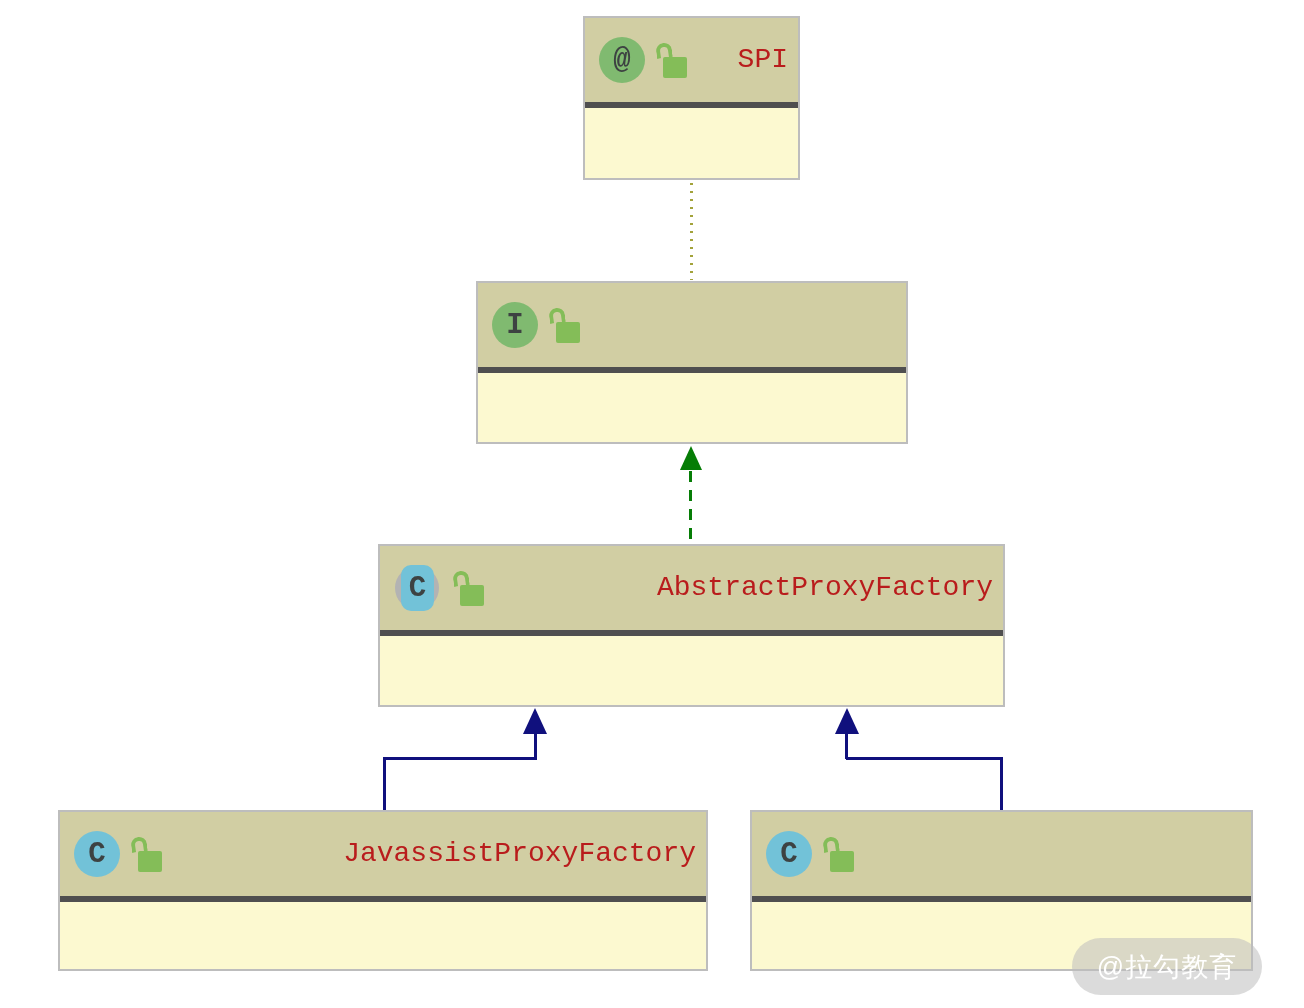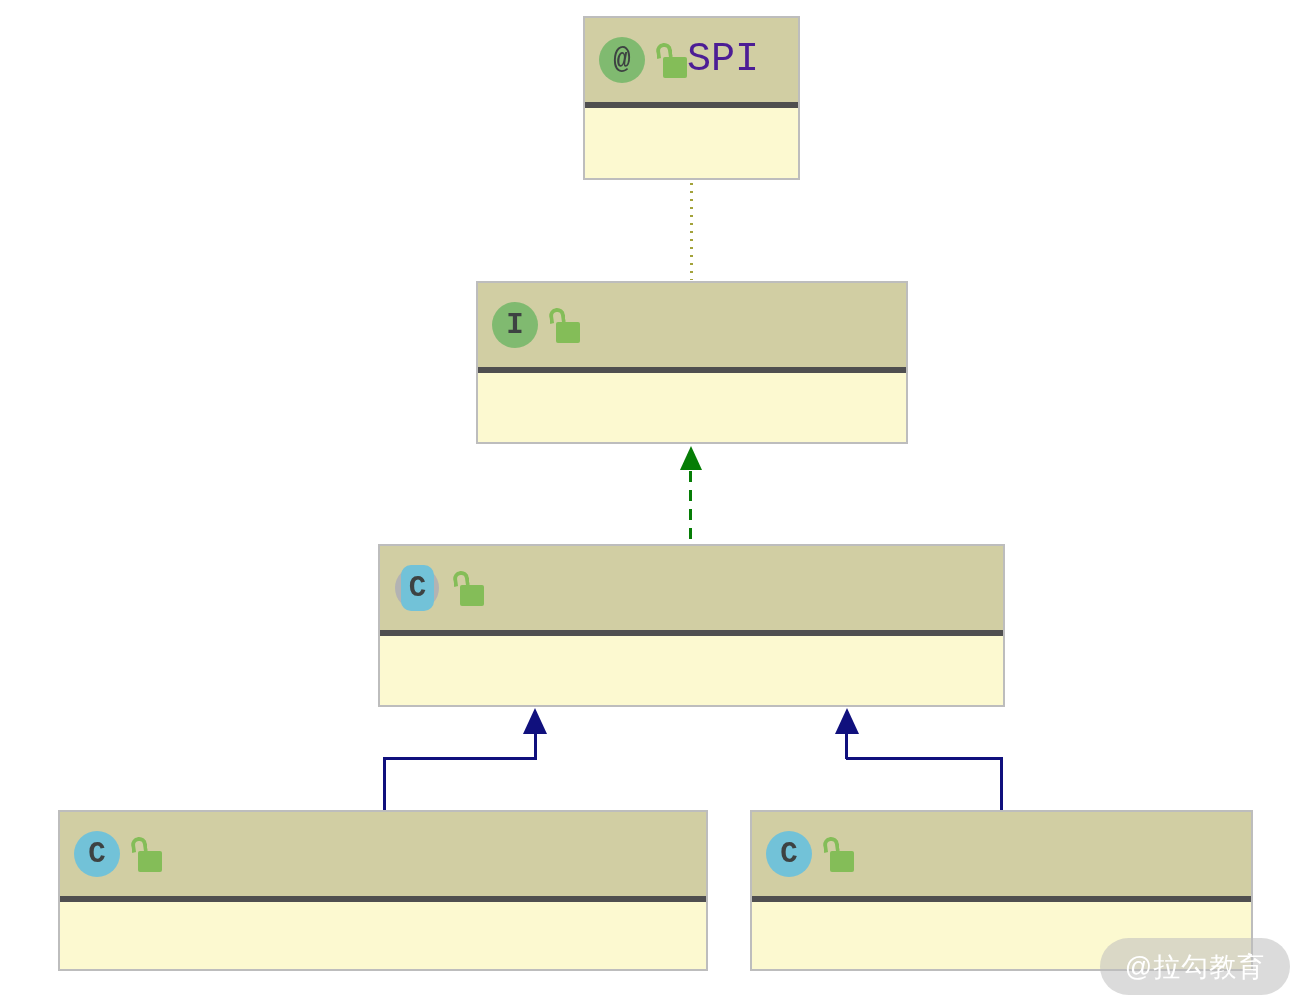--- a/index.html
+++ b/index.html
@@ -25,22 +25,22 @@
     padding-left:14px;padding-right:10px;
     flex:0 0 auto;
   }
   .box-separator{
     height:6px;background:var(--separator,#4f4f4f);flex:0 0 auto;
   }
   .box-body{
     flex:1 1 auto;background:var(--body-bg,#fcf9d0);
   }
   .box-title{
-    flex:1;text-align:left;
-    font-size:40px;color:#4c1d95;
+    flex:1;text-align:right;
+    font-size:28px;color:#b91c1c;
     white-space:nowrap;
     transform:translateY(-1px);
   }
 
   
   .icon-circle{
     width:46px;height:46px;border-radius:50%;
     display:flex;align-items:center;justify-content:center;
     flex:0 0 auto;
   }
@@ -90,21 +90,21 @@
     border-left:11px solid transparent;border-right:11px solid transparent;
     border-bottom:24px solid var(--implements-arrow,#067d06);
   }
   .arrowhead.navy-head{
     border-left:12px solid transparent;border-right:12px solid transparent;
     border-bottom:26px solid var(--extends-arrow,#10107d);
   }
 
   
   .watermark{
-    position:absolute;left:1100px;top:938px;width:190px;height:57px;
+    position:absolute;left:1072px;top:938px;width:190px;height:57px;
     border-radius:29px;
     background:var(--watermark-bg,rgba(190,190,190,0.55));
     display:flex;align-items:center;justify-content:center;
     font-family:"Liberation Sans", sans-serif;
     font-size:27px;color:var(--watermark-text,#ffffff);
     letter-spacing:1px;
   }
 </style>
 </head>
 <body>
@@ -145,34 +145,36 @@
       <span class="icon-abstract">
         <span class="paren-bg"></span>
         <span class="chip">
           <span class="icon-glyph">C</span>
         </span>
       </span>
       <span class="icon-lock">
         <span class="lock-shackle"></span>
         <span class="lock-body"></span>
       </span>
+      <span class="box-title">AbstractProxyFactory</span>
     </div>
     <div class="box-separator"></div>
     <div class="box-body"></div>
   </div>
 
   <div class="uml-box" style="left:58px;top:810px;width:650px;height:161px;">
     <div class="box-header">
       <span class="icon-circle icon-teal">
         <span class="icon-glyph">C</span>
       </span>
       <span class="icon-lock">
         <span class="lock-shackle"></span>
         <span class="lock-body"></span>
       </span>
+      <span class="box-title">JavassistProxyFactory</span>
     </div>
     <div class="box-separator"></div>
     <div class="box-body"></div>
   </div>
 
   <div class="uml-box" style="left:750px;top:810px;width:503px;height:161px;">
     <div class="box-header">
       <span class="icon-circle icon-teal">
         <span class="icon-glyph">C</span>
       </span>

